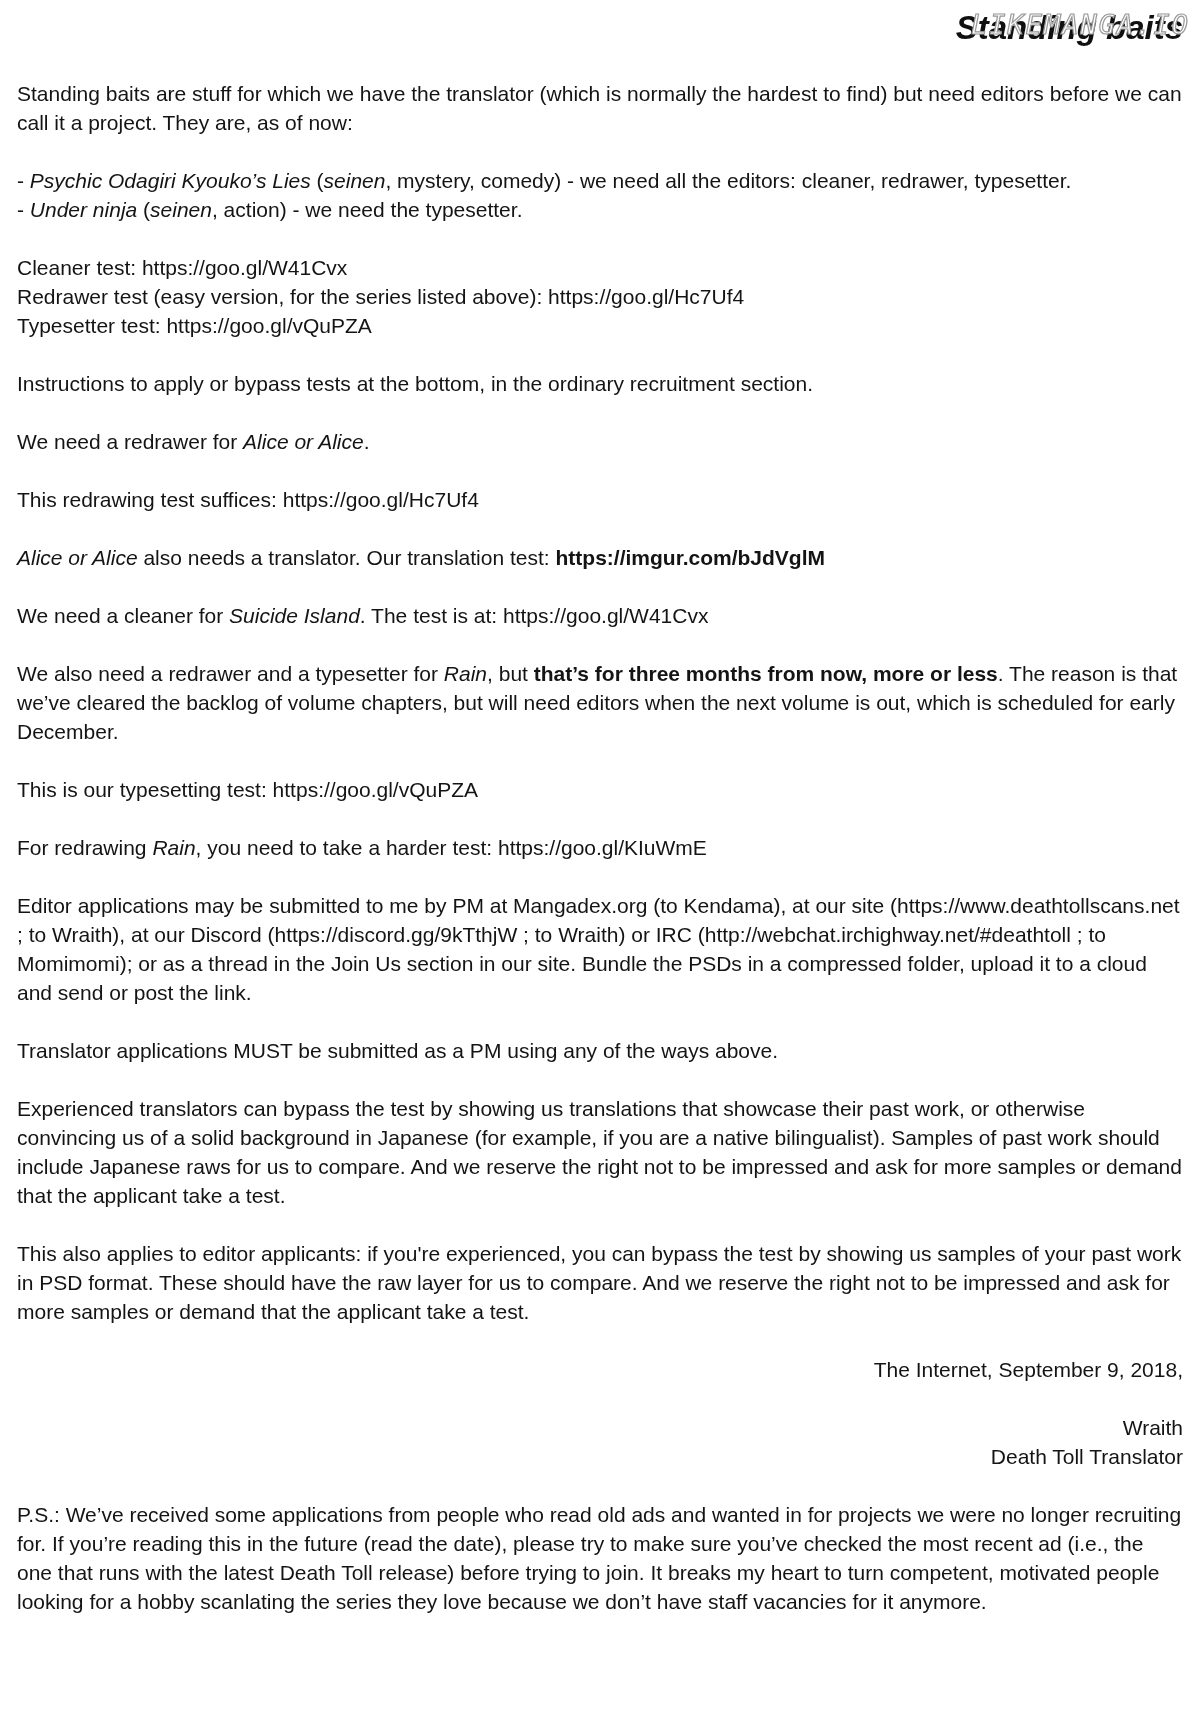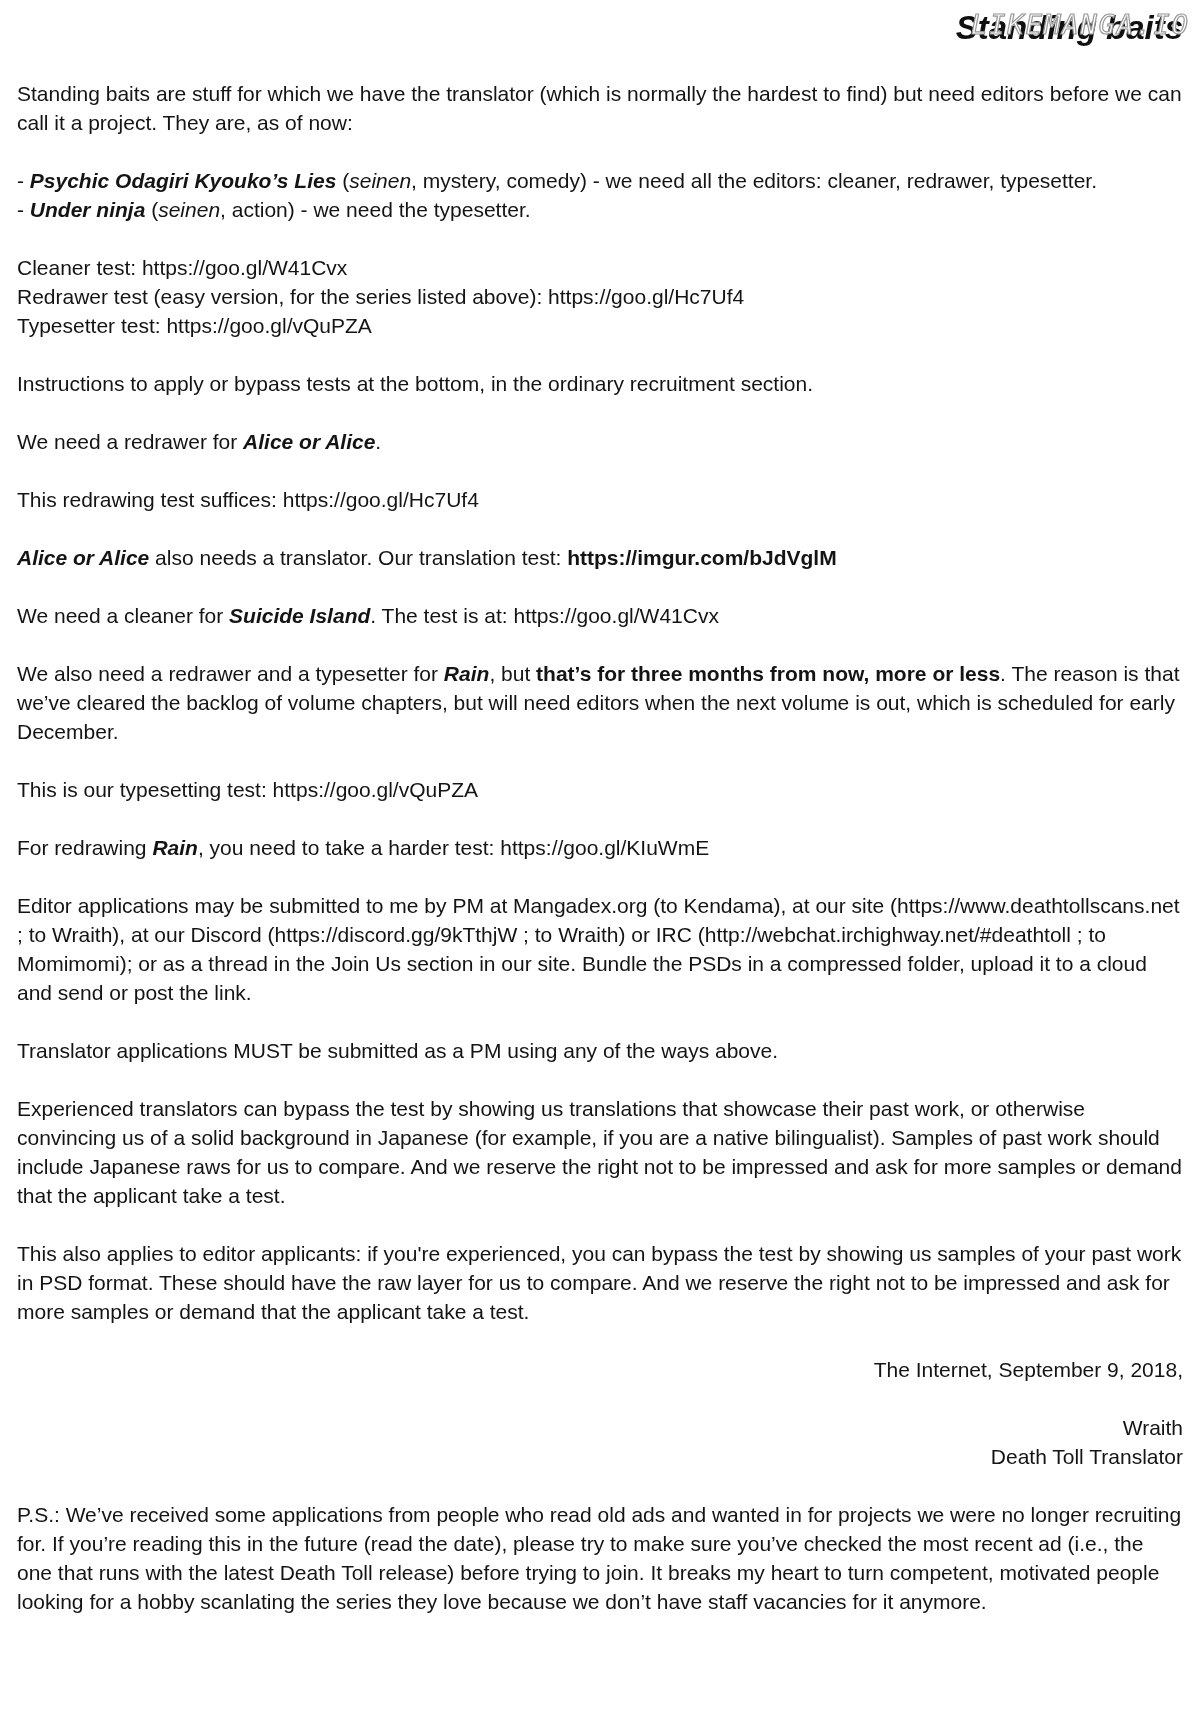--- a/index.html
+++ b/index.html
@@ -25,21 +25,21 @@
     font-size:33px;line-height:44px;
     font-weight:bold;font-style:italic;color:#101010;
   }
   h2.section-heading{
     margin:30px 0 22px;text-align:center;
     font-size:30px;line-height:40px;
     font-weight:bold;font-style:italic;color:#101010;
   }
   p{margin:29px 0;}
   .right{text-align:right;}
-  b.si{font-weight:bold;font-style:italic;}
+  b.si{font-weight:normal;font-style:italic;}
   i.gen{}
   b.pb{font-weight:bold;}
 </style>
 </head>
 <body>
 
 <div class="page">
 
   <div class="watermark">LIKEMANGA.IO</div>
 

